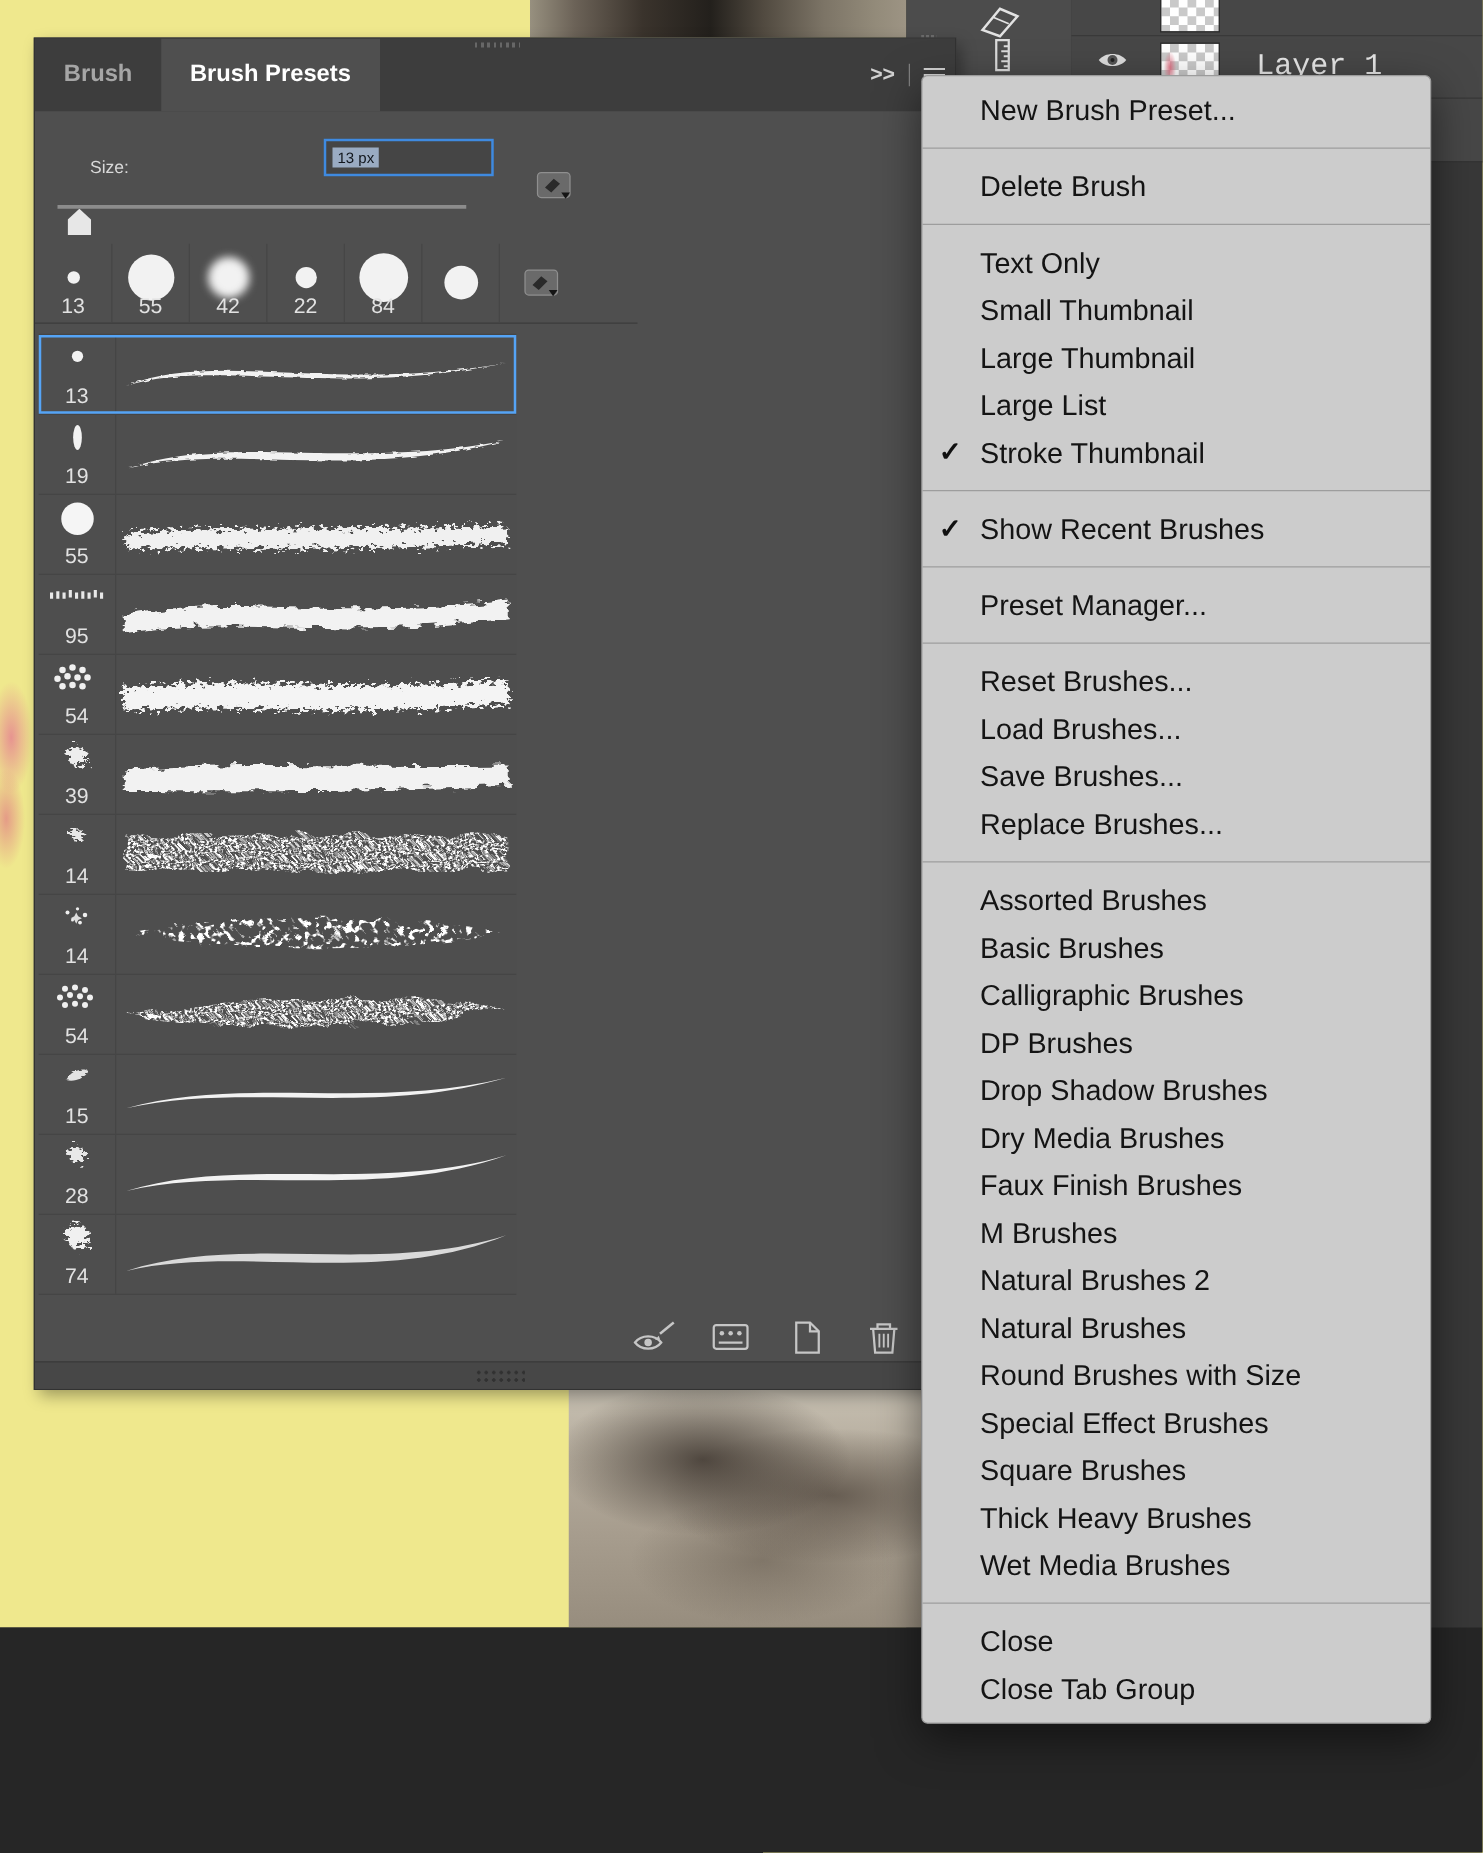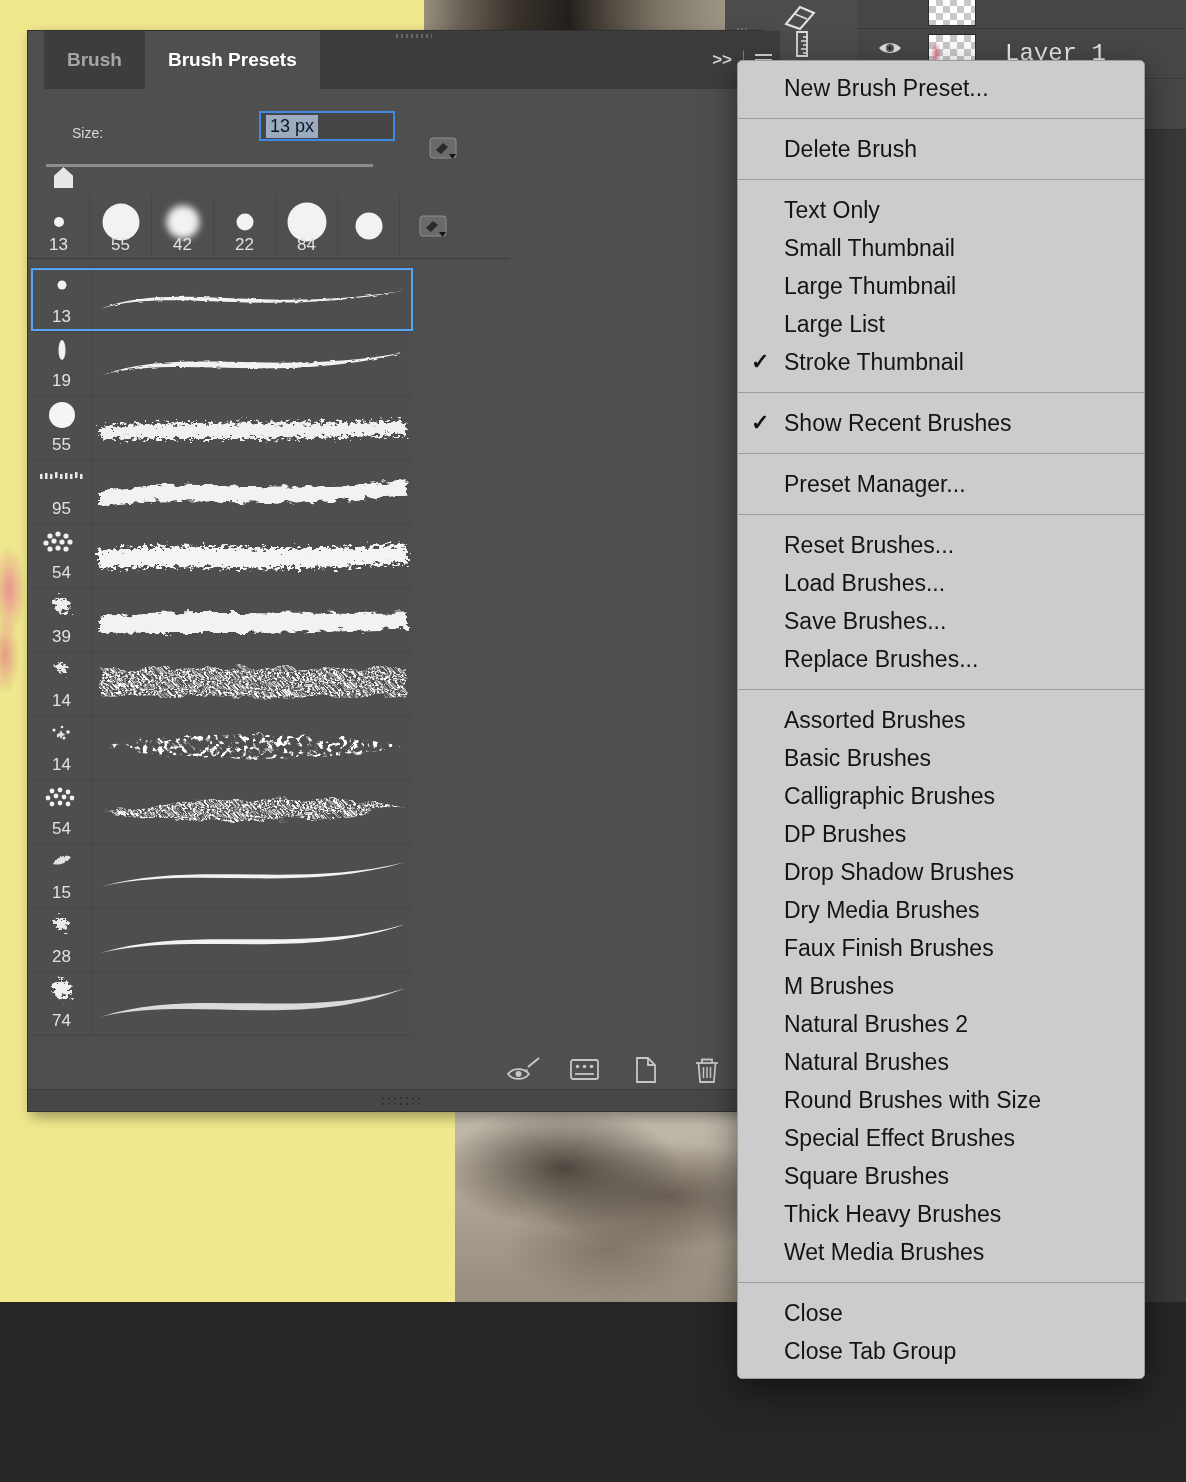--- a/index.html
+++ b/index.html
@@ -42,35 +42,35 @@
     background-size:14px 14px; border:1px solid #2c2c2c; position:absolute; }
   #layer1-pink { position:absolute; left:2px; top:6px; width:10px; height:26px;
     background: radial-gradient(closest-side, rgba(226,110,130,.9), rgba(226,110,130,0)); }
   #layer1-label { position:absolute; left:148px; top:40px; font-size:24px; color:#e6e6e6;font-family:Liberation Mono, monospace; }
   #layers-eye { position:absolute; left:20px; top:38px; }
 
   
   #panel { left:27px; top:30px; width:738px; height:1082px; background:#4f4f4f;
     border:1px solid #323232; box-shadow:4px 5px 12px rgba(0,0,0,.35); z-index:10; }
   #panel-header { position:absolute; left:0; top:0; width:100%; height:58px; background:#3d3d3d;
-    display:flex; align-items:stretch;margin-left:16px; }
+    display:flex; align-items:stretch; }
   #header-grip { position:absolute; left:352px; top:3px; width:36px; height:4px;
     background: repeating-linear-gradient(90deg,#676767 0 2px, transparent 2px 5px); }
   .tab { display:flex; align-items:center; padding:0 23px; font-size:19px; font-weight:bold; color:#a6a6a6; }
   .tab.active { background:#4f4f4f; color:#ffffff;justify-content:center; }
   #header-right { margin-left:auto; display:flex; align-items:center; gap:11px; padding-right:8px; }
   #dbl-arrow { color:#d2d2d2; font-size:17px; font-weight:bold; letter-spacing:0px; }
   .vline { width:1px; height:18px; background:#808080; }
   #hamburger { width:17px; height:12px;
     background: repeating-linear-gradient(0deg,#d2d2d2 0 2px, transparent 2px 5px); }
 
   #size-label { position:absolute; left:14px; top:94px; font-size:14px; color:#d9d9d9;margin-left:30px; }
   #size-input { position:absolute; left:231px; top:80px; width:136px; height:30px;
     background:#454545; border:2px solid #3f8ae0; display:flex; align-items:center; padding-left:5px; }
-  #size-value { font-size:18px; background:#9aabc2; color:#11161d; padding:1px 4px; white-space:pre; }
+  #size-value { font-size:12px; background:#9aabc2; color:#11161d; padding:1px 4px; white-space:pre; }
   #stamp-btn-1 { position:absolute; left:397px; top:99px; }
 
   #slider-track { position:absolute; left:18px; top:133px; width:327px; height:3px; background:#8c8c8c; }
   #slider-thumb { position:absolute; left:26px; top:136px; width:19px; height:21px; background:#e7e7e7;
     clip-path: polygon(50% 0, 100% 42%, 100% 100%, 0 100%, 0 42%); }
 
   #recent-row { position:absolute; left:0; top:164px; width:482px; height:64px; display:flex;
     border-bottom:1px solid #3c3c3c; }
   .recent-cell { width:62px; height:100%; position:relative; border-right:1px solid #464646; }
   .rb-circle { position:absolute; left:50%; top:27px; transform:translate(-50%,-50%);

